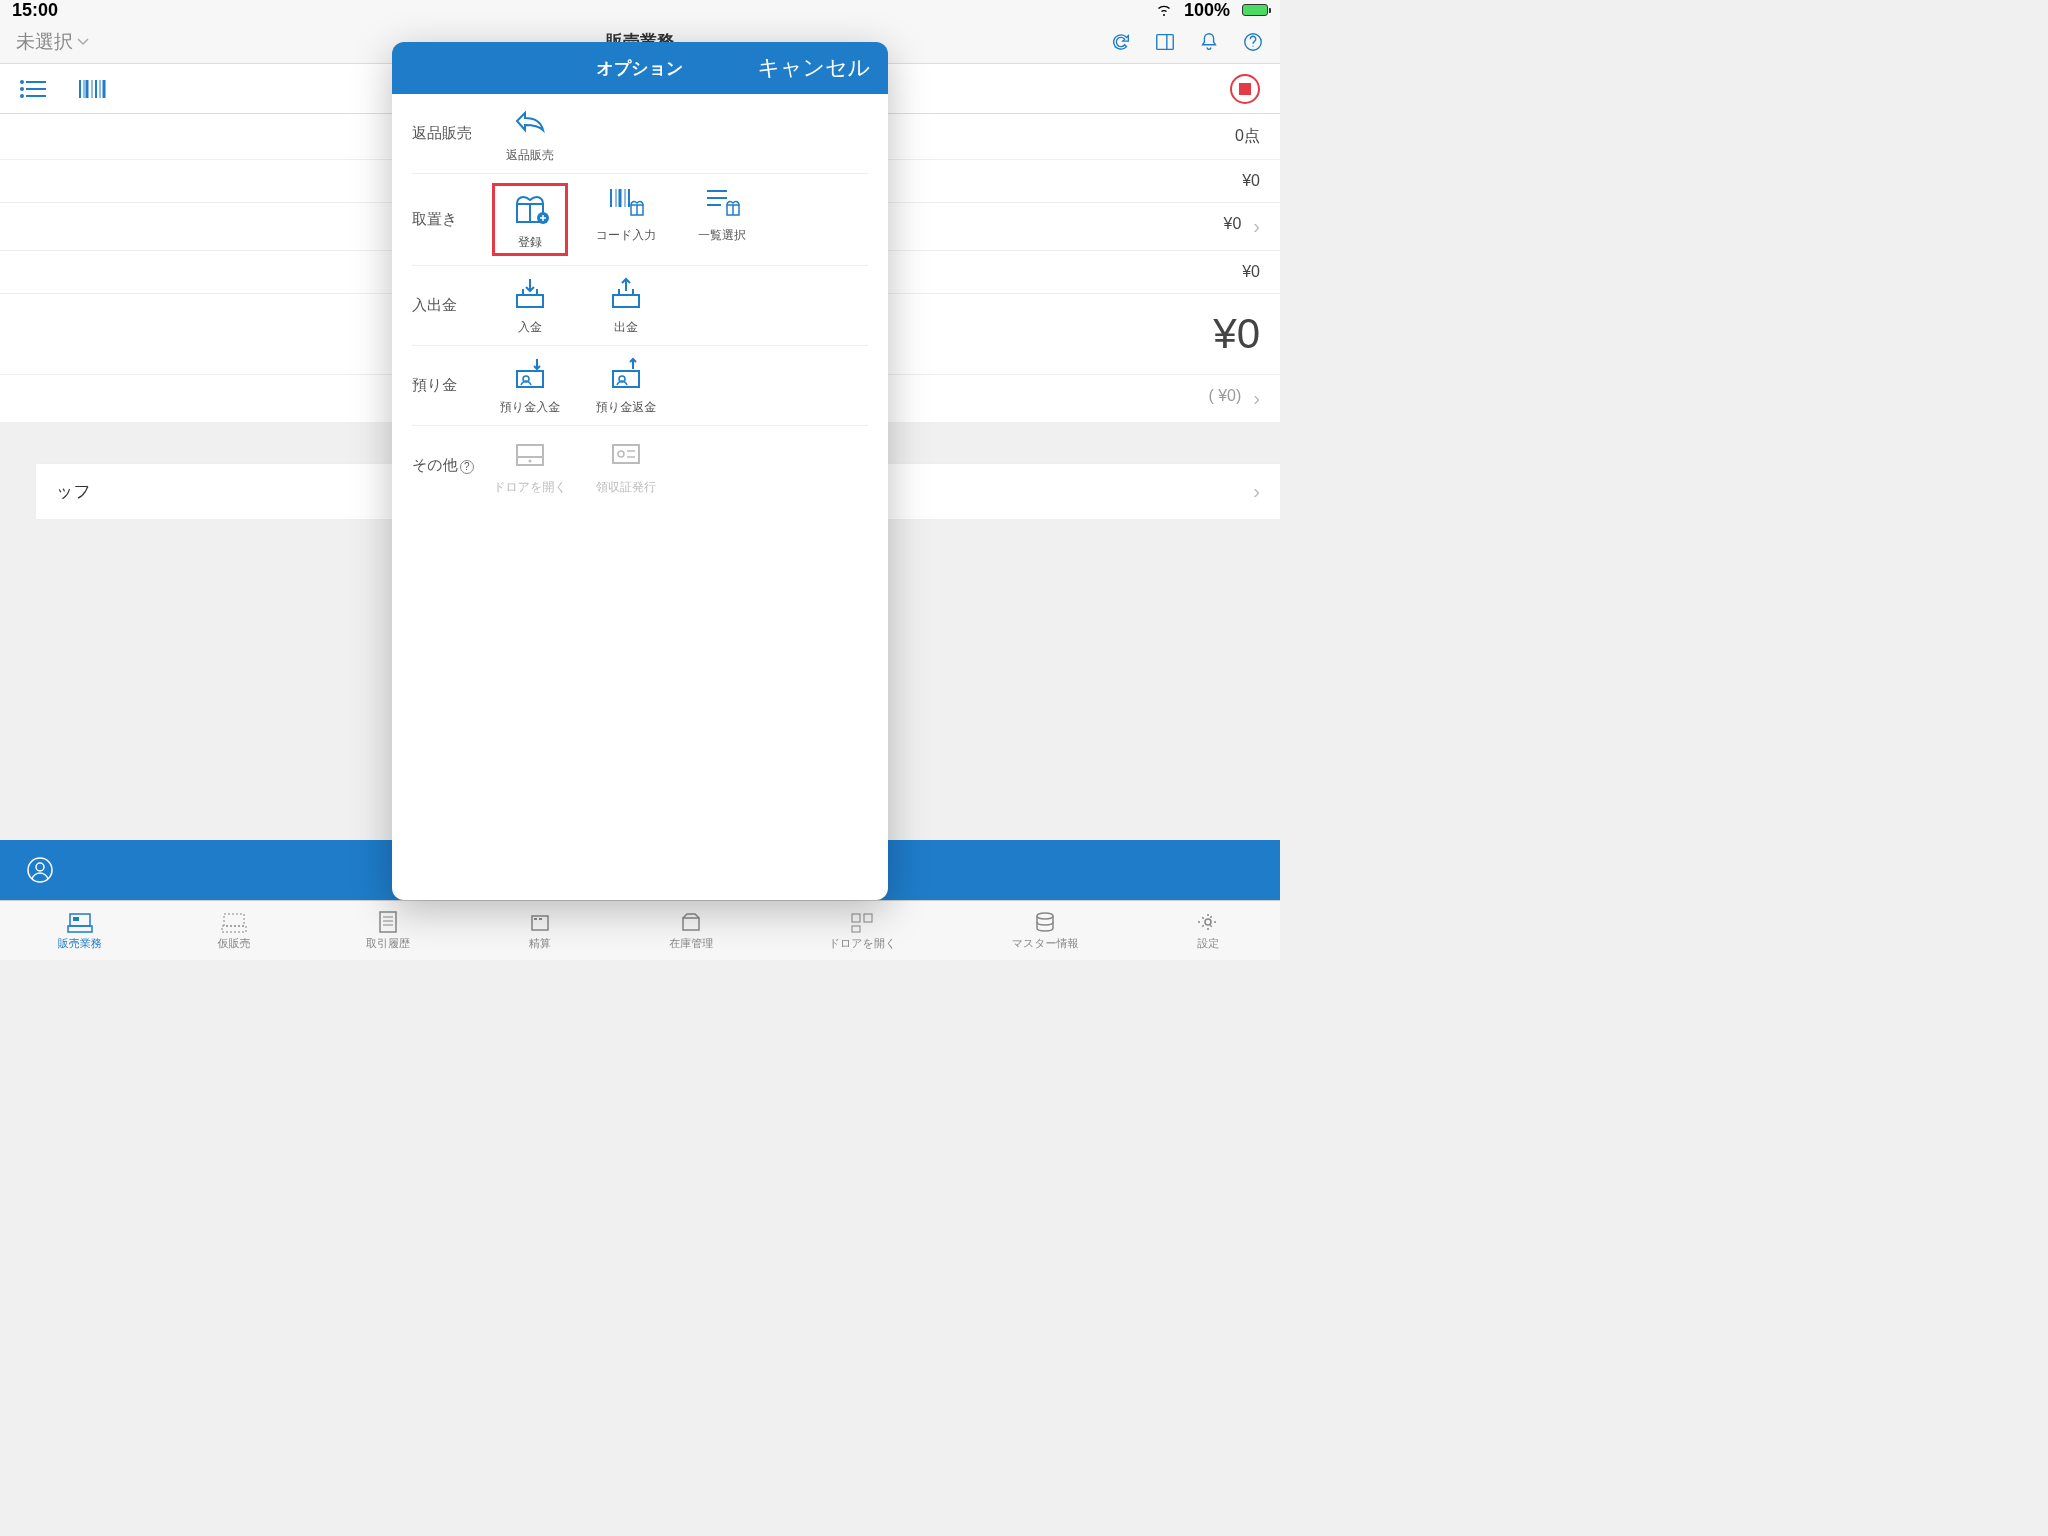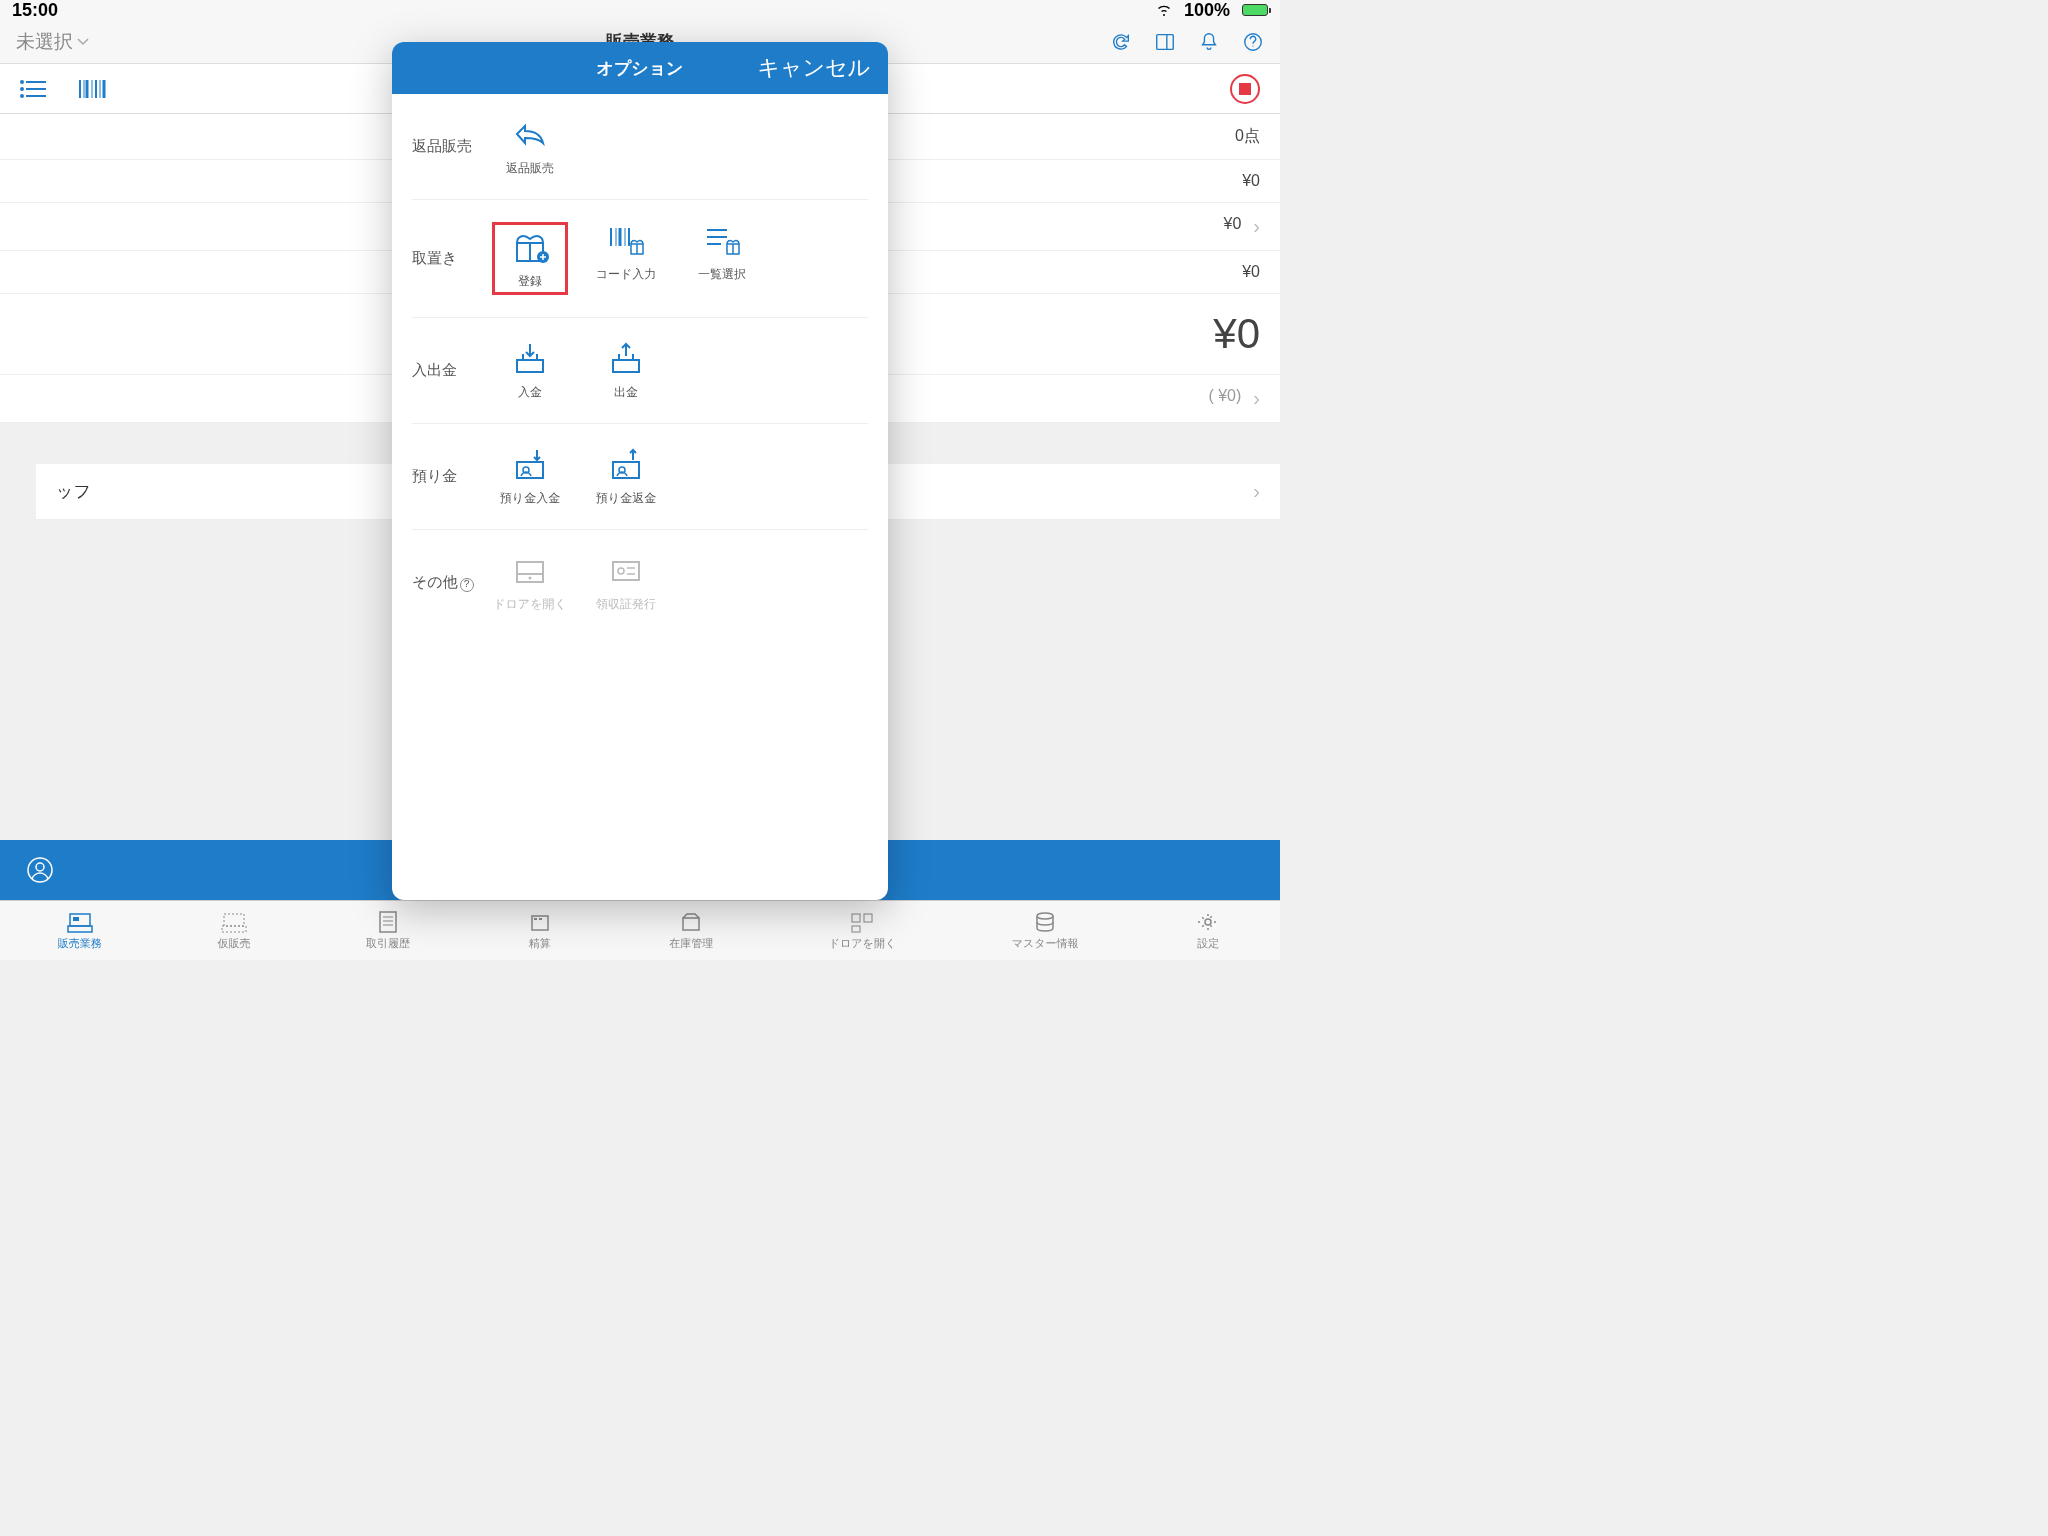--- a/index.html
+++ b/index.html
@@ -104,33 +104,32 @@
 }
 .tab-item.active { color: #1e7cc9; }
 .tab-icon { width: 28px; height: 24px; }
 
 
 .modal {
   position: absolute; top: 42px; left: 50%; transform: translateX(-50%);
   width: 496px; height: 858px; background: #fff;
   border-radius: 12px; overflow: hidden;
   box-shadow: 0 10px 40px rgba(0,0,0,0.25);
-  font-family: Liberation Mono, monospace;
 }
 .modal-header {
   height: 52px; background: #1e7cc9; color: #fff;
   display: flex; align-items: center; justify-content: center;
   position: relative; font-size: 17px; font-weight: 600;
 }
 .modal-cancel {
   position: absolute; right: 18px; font-weight: 400; font-size: 22px;
 }
 .modal-body { padding: 0 20px; }
 .modal-section {
-  display: flex; align-items: center; padding: 22px 0;
+  display: flex; align-items: center; padding: 9px 0;
   border-bottom: 1px solid #eee;
 }
 .modal-section:last-child { border-bottom: none; }
 .section-label {
   width: 80px; font-size: 15px; color: #555; flex-shrink: 0;
 }
 .section-items { display: flex; gap: 20px; }
 .option-item {
   width: 76px; display: flex; flex-direction: column; align-items: center; gap: 6px;
 }

